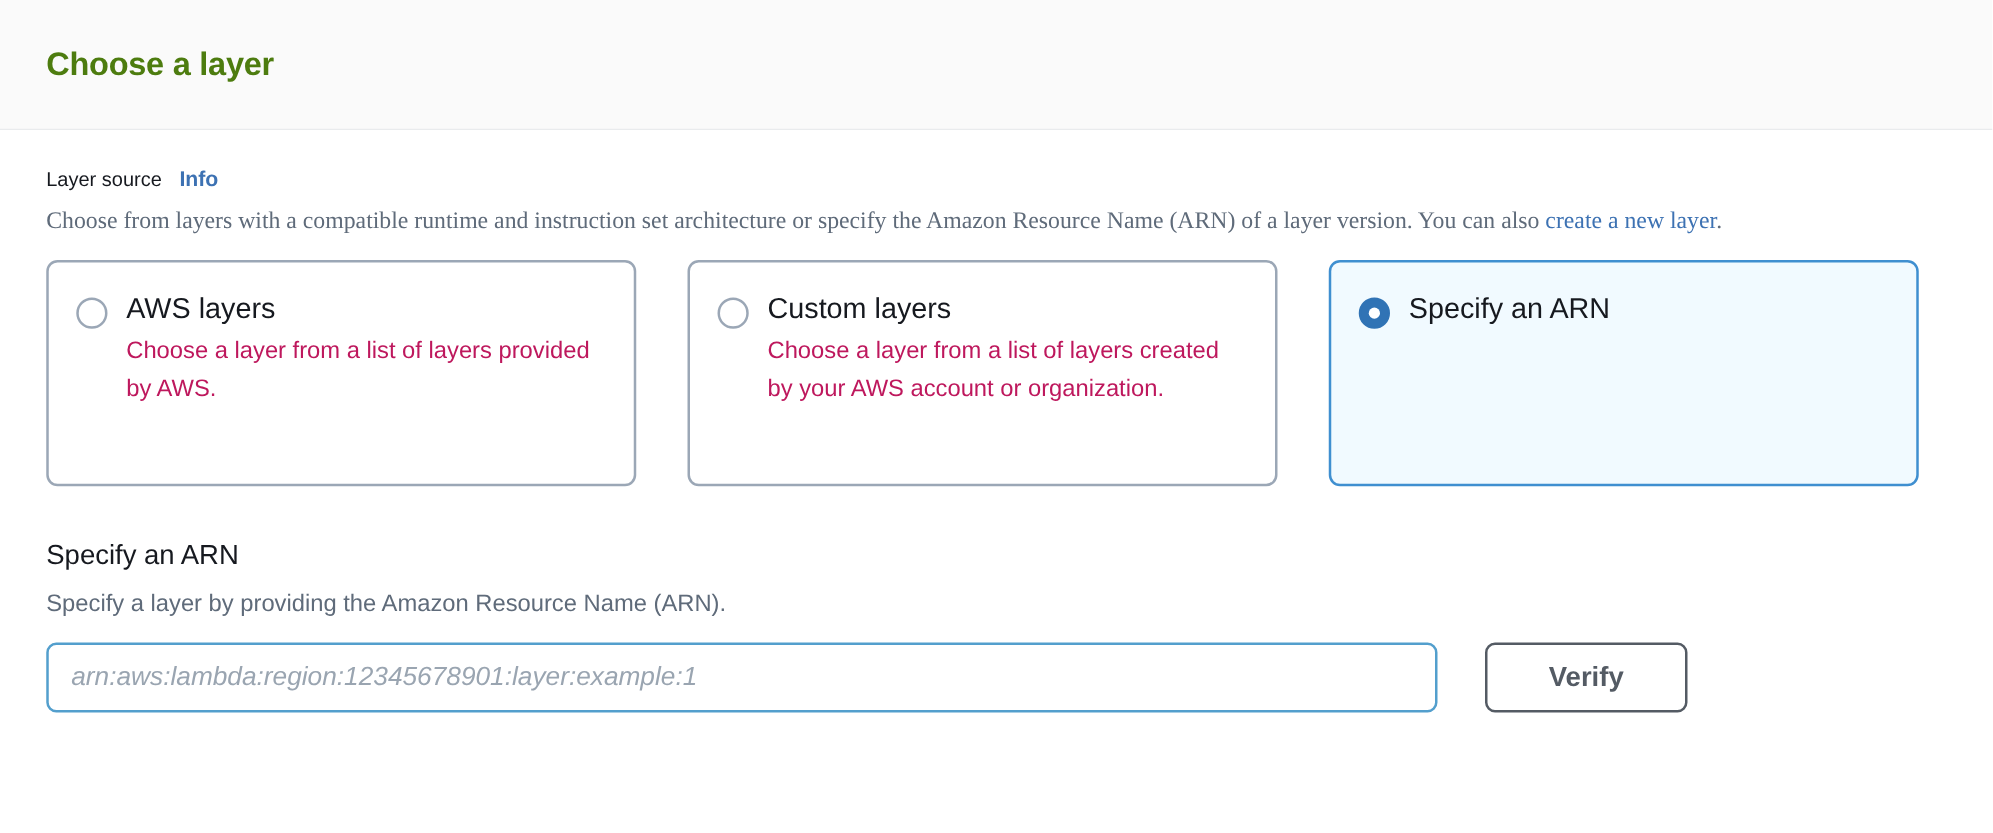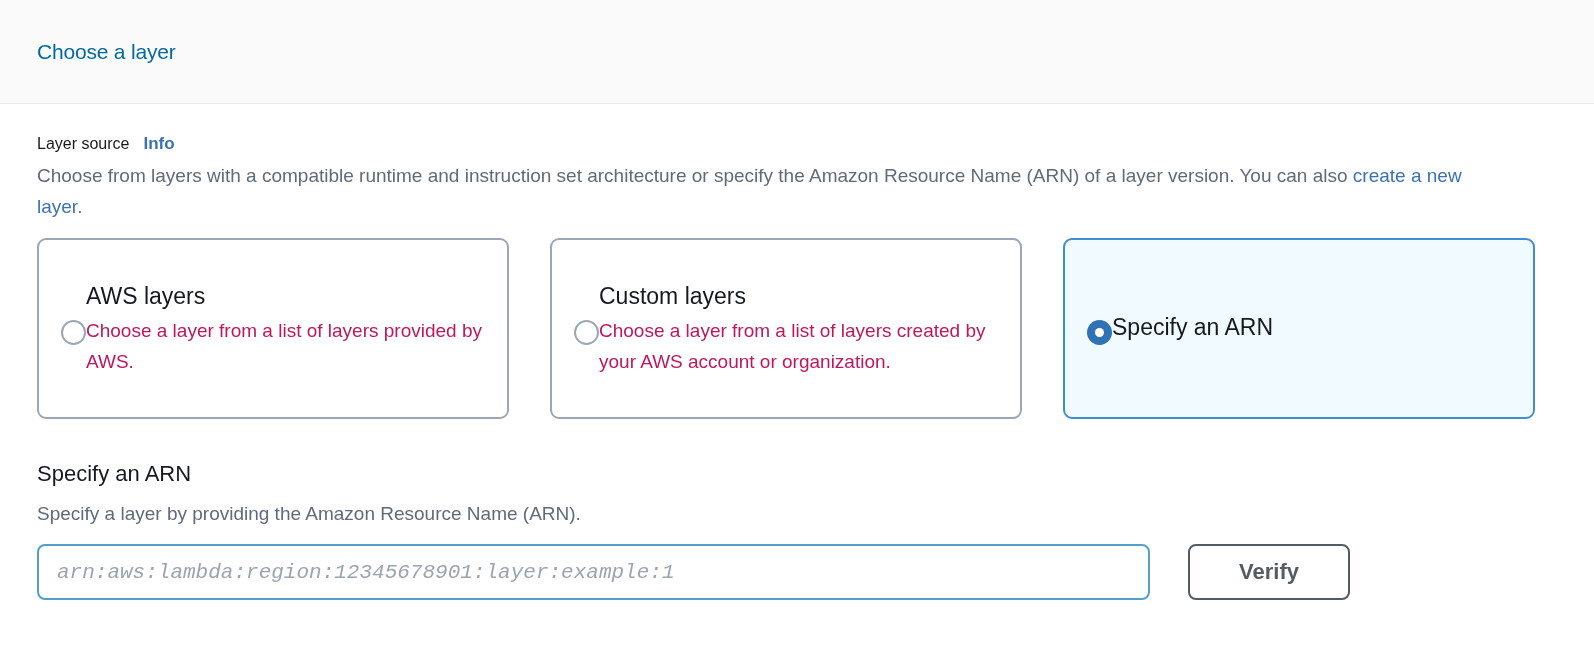--- a/index.html
+++ b/index.html
@@ -20,24 +20,24 @@
   
   .modal-header {
     height: 104px;
     background: #fafafa;
     border-bottom: 1px solid #e9ebed;
     display: flex;
     align-items: center;
     padding: 0 37px;
   }
   .modal-title {
-    font-size: 21px;
-    font-weight: normal;
+    font-size: 26px;
+    font-weight: bold;
     letter-spacing: -0.2px;
-    color: #0369a1;
+    color: #4d7c0f;
     margin: 0;
   }
 
   
   .modal-body {
     padding: 30px 37px 0 37px;
   }
 
   .section-label-row {
     display: flex;
@@ -58,20 +58,21 @@
     text-decoration: none;
     cursor: pointer;
   }
 
   .section-desc {
     font-size: 19px;
     line-height: 31px;
     color: #5f6b7a;
     max-width: 1470px;
     margin: 0 0 16px 0;
+    font-family: Liberation Serif, serif;
   }
   .inline-link {
     color: #3d72b3;
     text-decoration: none;
     cursor: pointer;
   }
 
   
   .card-row {
     display: flex;
@@ -79,22 +80,22 @@
     margin-bottom: 42px;
   }
   .radio-card {
     width: 472px;
     min-height: 181px;
     border: 2px solid #9ba7b6;
     border-radius: 9px;
     background: #ffffff;
     padding: 23px 22px 20px 22px;
     display: flex;
-    align-items: center;
-    gap: 0;
+    align-items: flex-start;
+    gap: 15px;
     cursor: pointer;
   }
   .radio-card.selected {
     border-color: #3f8fd0;
     background: #f1faff;
   }
 
   .radio-outer {
     width: 25px;
     height: 25px;
@@ -155,21 +156,21 @@
     display: flex;
     align-items: flex-start;
     gap: 38px;
   }
   .arn-input {
     width: 1113px;
     height: 56px;
     border: 2px solid #539fcd;
     border-radius: 8px;
     background: #ffffff;
-    font-family: Liberation Mono, monospace;
+    font-family: Liberation Sans, sans-serif;
     font-size: 21px;
     font-style: italic;
     color: #16191f;
     padding: 0 18px;
     outline: none;
   }
   .arn-input::placeholder {
     color: #9aa5b1;
     font-style: italic;
     opacity: 1;

